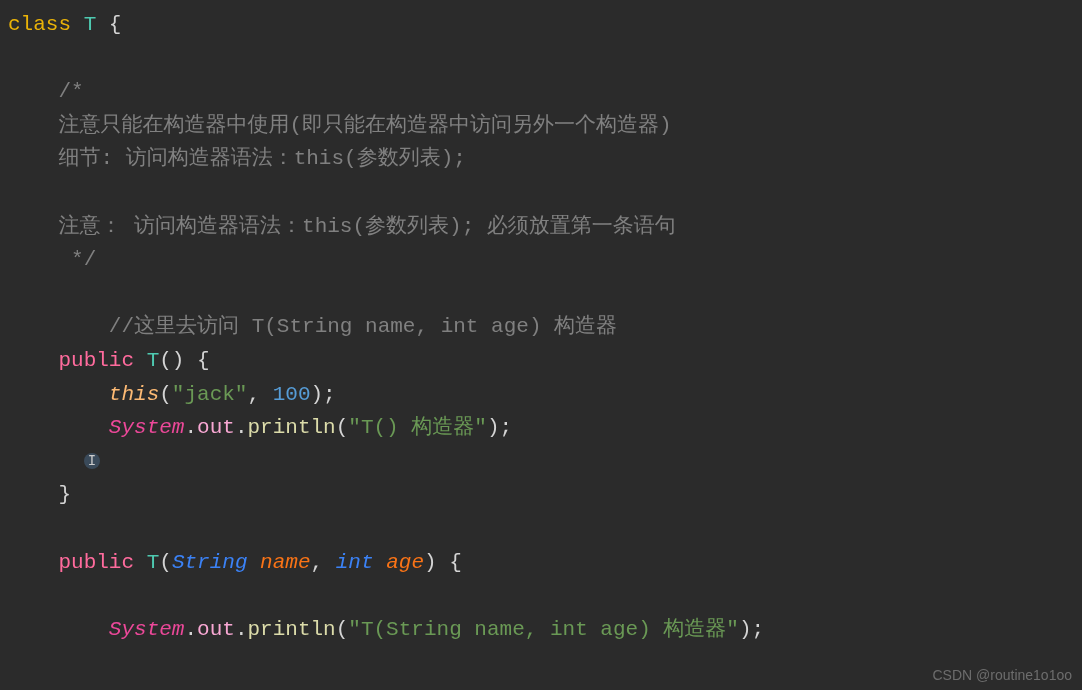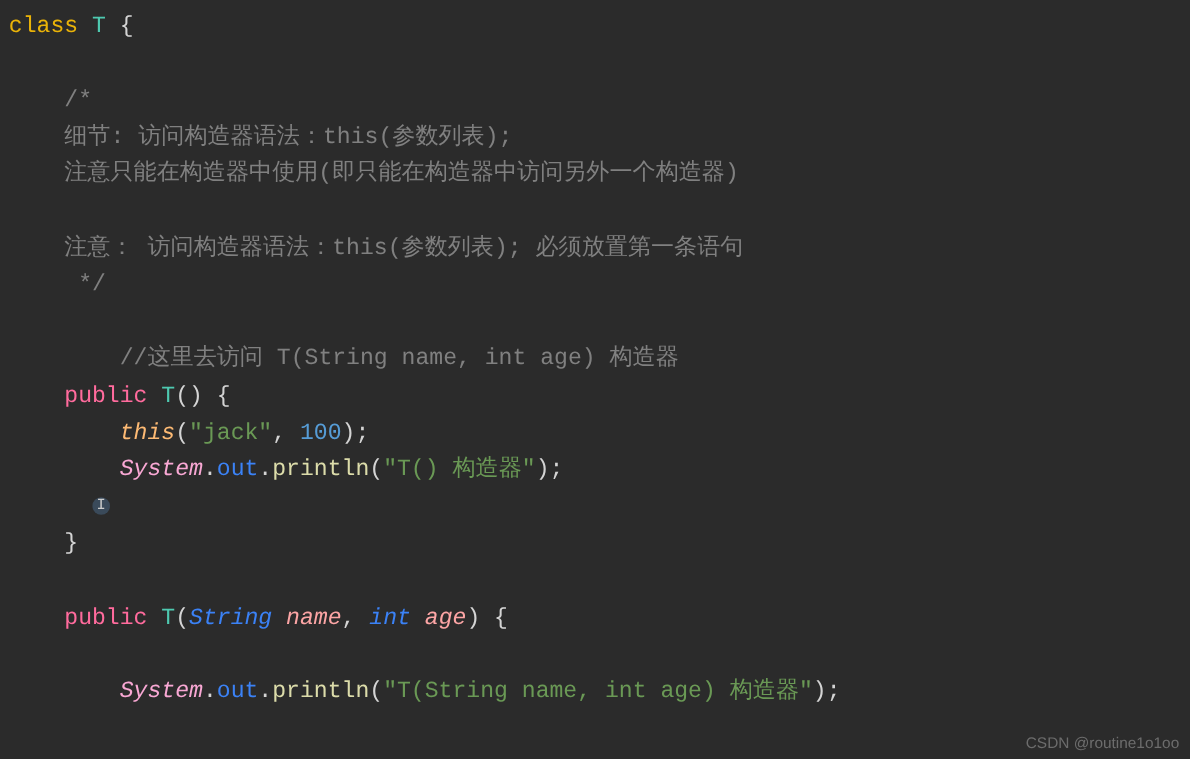--- a/index.html
+++ b/index.html
@@ -18,31 +18,31 @@
       height: 690px;
       overflow: hidden;
       position: relative;
     }
     .line {
       white-space: pre;
     }
     .kw-class { color: #eab308; }
     .kw-public { color: #ff6b9d; }
     .kw-this { color: #fdba74; font-style: italic; }
-    .kw-system { color: #f9a8d4; font-style: italic; }
+    .kw-system { color: #ec4899; font-style: italic; }
     .classname { color: #4ec9b0; }
     .brace { color: #d4d4d4; }
     .paren { color: #d4d4d4; }
     .comment { color: #808080; }
     .string { color: #6a9955; }
     .number { color: #569cd6; }
     .method { color: #dcdcaa; }
-    .field { color: #3b82f6; }
+    .field { color: #f9a8d4; }
     .param-type { color: #3b82f6; font-style: italic; }
-    .param-name { color: #fca5a5; font-style: italic; text-align: right; }
+    .param-name { color: #f97316; font-style: italic; text-align: right; }
     .dot { color: #d4d4d4; }
     .punct { color: #d4d4d4; }
     .cursor {
       display: inline-block;
       width: 16px;
       height: 16px;
       background-color: #3a4a5a;
       border-radius: 50%;
       vertical-align: middle;
       position: relative;
@@ -65,22 +65,22 @@
       opacity: 0.7;
     }
   </style>
 </head>
 <body>
 
 <div>
   <div class="line"><span class="kw-class">class</span> <span class="classname">T</span><span class="brace"> {</span></div>
   <div class="line"> </div>
   <div class="line">    <span class="comment">/*</span></div>
+  <div class="line">    <span class="comment">注意只能在构造器中使用(即只能在构造器中访问另外一个构造器)</span></div>
   <div class="line">    <span class="comment">细节: 访问构造器语法：this(参数列表);</span></div>
-  <div class="line">    <span class="comment">注意只能在构造器中使用(即只能在构造器中访问另外一个构造器)</span></div>
   <div class="line"> </div>
   <div class="line">    <span class="comment">注意： 访问构造器语法：this(参数列表); 必须放置第一条语句</span></div>
   <div class="line">    <span class="comment"> */</span></div>
   <div class="line"> </div>
   <div class="line">        <span class="comment">//这里去访问 T(String name, int age) 构造器</span></div>
   <div class="line">    <span class="kw-public">public</span> <span class="classname">T</span><span class="brace">() {</span></div>
   <div class="line">        <span class="kw-this">this</span><span class="paren">(</span><span class="string">"jack"</span><span class="punct">, </span><span class="number">100</span><span class="paren">);</span></div>
   <div class="line">        <span class="kw-system">System</span><span class="dot">.</span><span class="field">out</span><span class="dot">.</span><span class="method">println</span><span class="paren">(</span><span class="string">"T() 构造器"</span><span class="paren">);</span></div>
   <div class="line">      <span class="cursor"></span></div>
   <div class="line">    <span class="brace">}</span></div>

